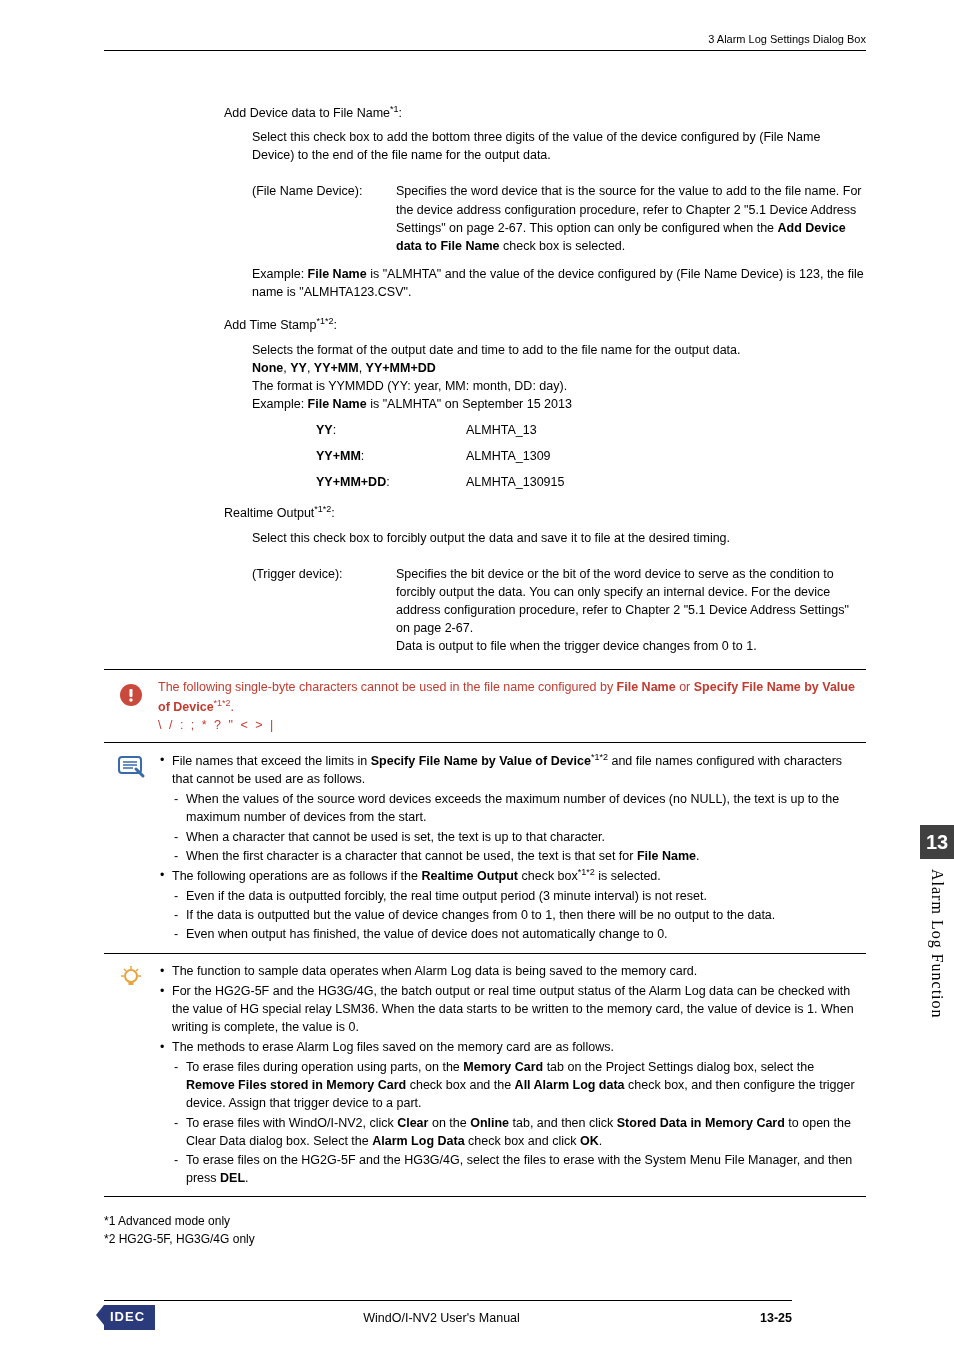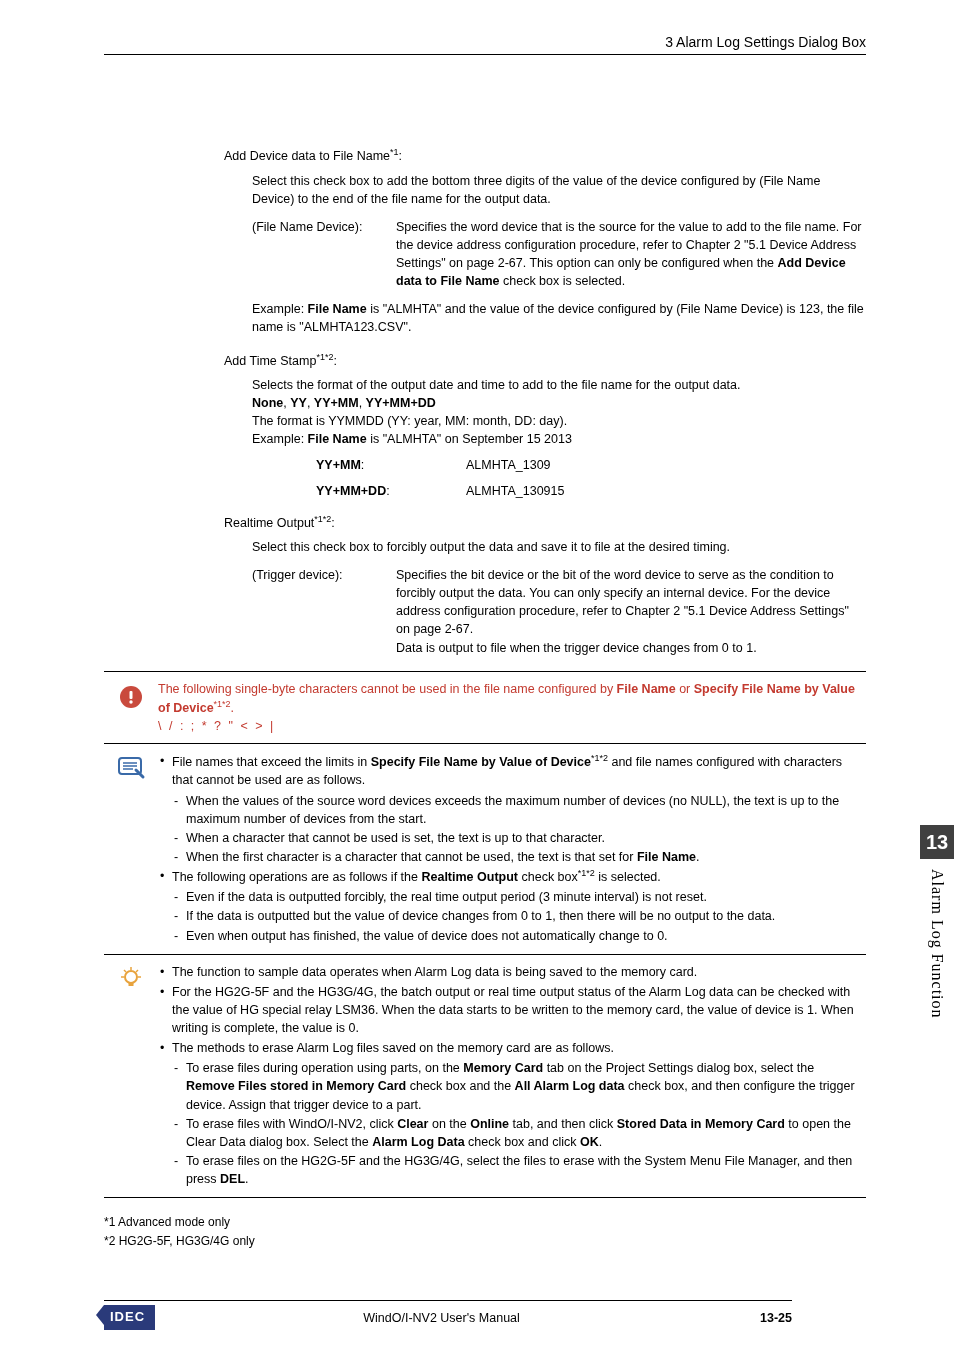--- a/index.html
+++ b/index.html
@@ -14,28 +14,28 @@
     line-height: 1.45;
   }
   .page {
     padding: 32px 88px 0 104px;
     position: relative;
   }
   .header-line {
     border-bottom: 1px solid #000;
     padding-bottom: 2px;
     text-align: right;
-    font-size: 14px;
-    margin-bottom: 91px;
+    font-size: 11px;
+    margin-bottom: 52px;
   }
   .content { padding-left: 120px; padding-right: 0px; }
   .sec-title { margin-bottom: 6px; }
   .sup { font-size: 9px; vertical-align: super; }
   .indent1 { padding-left: 28px; }
-  .def-row { display: flex; margin-top: 10px; }
+  .def-row { display: flex; margin-top: 18px; }
   .def-label { min-width: 144px; }
   .def-body { flex: 1; }
   .example { margin-top: 10px; }
   .ts-row { display: flex; padding-left: 64px; margin-top: 8px; }
   .ts-label { min-width: 150px; font-weight: bold; }
   .ts-val {}
   .note-block {
     border-top: 1px solid #000;
     border-bottom: 1px solid #000;
     margin: 14px 0 0 -120px;
@@ -160,20 +160,24 @@
     <div class="indent1">
       <div>Selects the format of the output date and time to add to the file name for the output data.</div>
       <div>
         <b>None</b><span>, </span><b>YY</b><span>, </span><b>YY+MM</b><span>, </span><b>YY+MM+DD</b>
       </div>
       <div>The format is YYMMDD (YY: year, MM: month, DD: day).</div>
       <div>
         <span>Example: </span><b>File Name</b><span> is "ALMHTA" on September 15 2013</span>
       </div>
       <div class="ts-row">
+        <div class="ts-label"><span>YY</span><span style="font-weight:normal">:</span></div>
+        <div class="ts-val">ALMHTA_13</div>
+      </div>
+      <div class="ts-row">
         <div class="ts-label"><span>YY+MM</span><span style="font-weight:normal">:</span></div>
         <div class="ts-val">ALMHTA_1309</div>
       </div>
       <div class="ts-row">
         <div class="ts-label"><span>YY+MM+DD</span><span style="font-weight:normal">:</span></div>
         <div class="ts-val">ALMHTA_130915</div>
       </div>
     </div>
 
     <div class="sec-title" style="margin-top:12px;">

